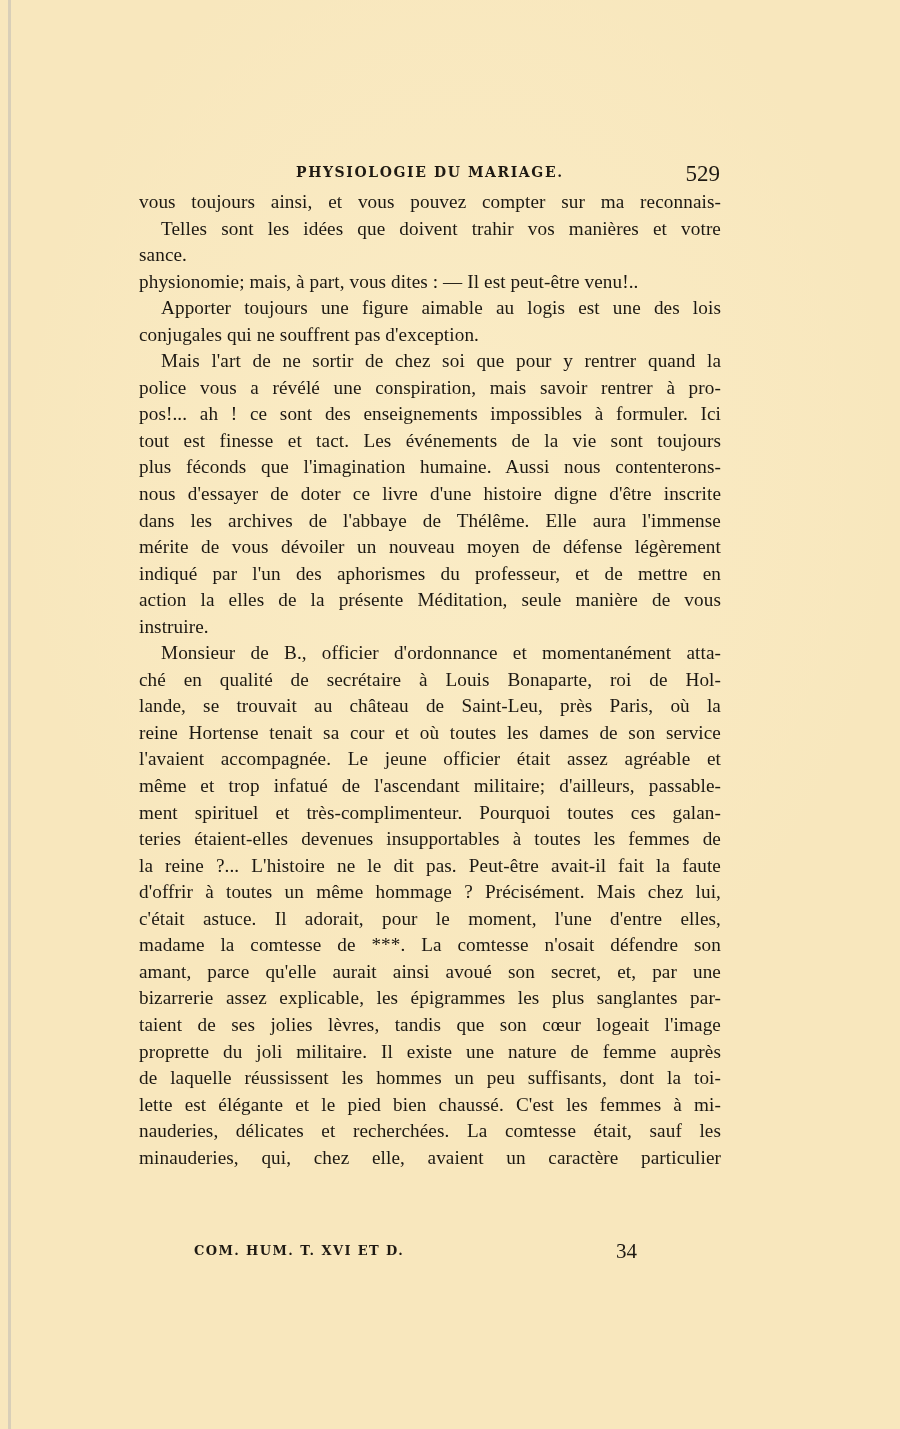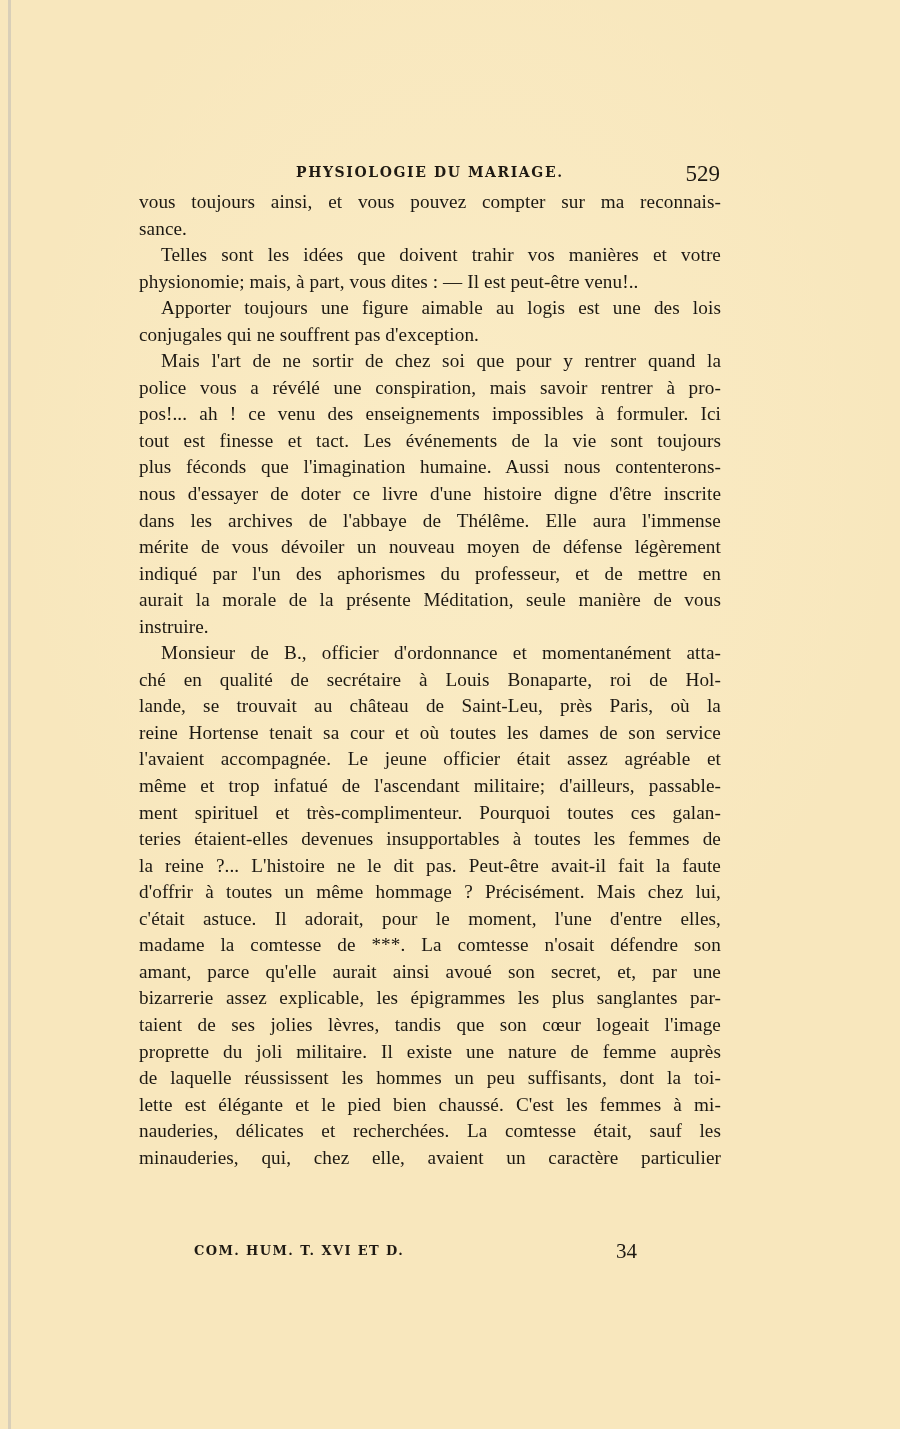--- a/index.html
+++ b/index.html
@@ -109,35 +109,35 @@
 <div class="page">
   <div class="left-edge"></div>
 
   <div class="running-head">
     <span class="running-title">PHYSIOLOGIE DU MARIAGE.</span>
     <span class="page-number">529</span>
   </div>
 
   <div class="body-text" id="body-text">
       <div class="line">vous toujours ainsi, et vous pouvez compter sur ma reconnais-</div>
+      <div class="line indent">Telles sont les idées que doivent trahir vos manières et votre</div>
       <div class="line last">sance.</div>
-      <div class="line indent">Telles sont les idées que doivent trahir vos manières et votre</div>
       <div class="line last">physionomie; mais, à part, vous dites : — Il est peut-être venu!..</div>
       <div class="line indent">Apporter toujours une figure aimable au logis est une des lois</div>
       <div class="line last">conjugales qui ne souffrent pas d'exception.</div>
       <div class="line indent">Mais l'art de ne sortir de chez soi que pour y rentrer quand la</div>
       <div class="line">police vous a révélé une conspiration, mais savoir rentrer à pro-</div>
-      <div class="line">pos!... ah ! ce venu des enseignements impossibles à formuler. Ici</div>
+      <div class="line">pos!... ah ! ce sont des enseignements impossibles à formuler. Ici</div>
       <div class="line">tout est finesse et tact. Les événements de la vie sont toujours</div>
       <div class="line">plus féconds que l'imagination humaine. Aussi nous contenterons-</div>
       <div class="line">nous d'essayer de doter ce livre d'une histoire digne d'être inscrite</div>
       <div class="line">dans les archives de l'abbaye de Thélême. Elle aura l'immense</div>
       <div class="line">mérite de vous dévoiler un nouveau moyen de défense légèrement</div>
       <div class="line">indiqué par l'un des aphorismes du professeur, et de mettre en</div>
-      <div class="line">aurait la morale de la présente Méditation, seule manière de vous</div>
+      <div class="line">action la elles de la présente Méditation, seule manière de vous</div>
       <div class="line last">instruire.</div>
       <div class="line indent">Monsieur de B., officier d'ordonnance et momentanément atta-</div>
       <div class="line">ché en qualité de secrétaire à Louis Bonaparte, roi de Hol-</div>
       <div class="line">lande, se trouvait au château de Saint-Leu, près Paris, où la</div>
       <div class="line">reine Hortense tenait sa cour et où toutes les dames de son service</div>
       <div class="line">l'avaient accompagnée. Le jeune officier était assez agréable et</div>
       <div class="line">même et trop infatué de l'ascendant militaire; d'ailleurs, passable-</div>
       <div class="line">ment spirituel et très-complimenteur. Pourquoi toutes ces galan-</div>
       <div class="line">teries étaient-elles devenues insupportables à toutes les femmes de</div>
       <div class="line">la reine ?... L'histoire ne le dit pas. Peut-être avait-il fait la faute</div>

